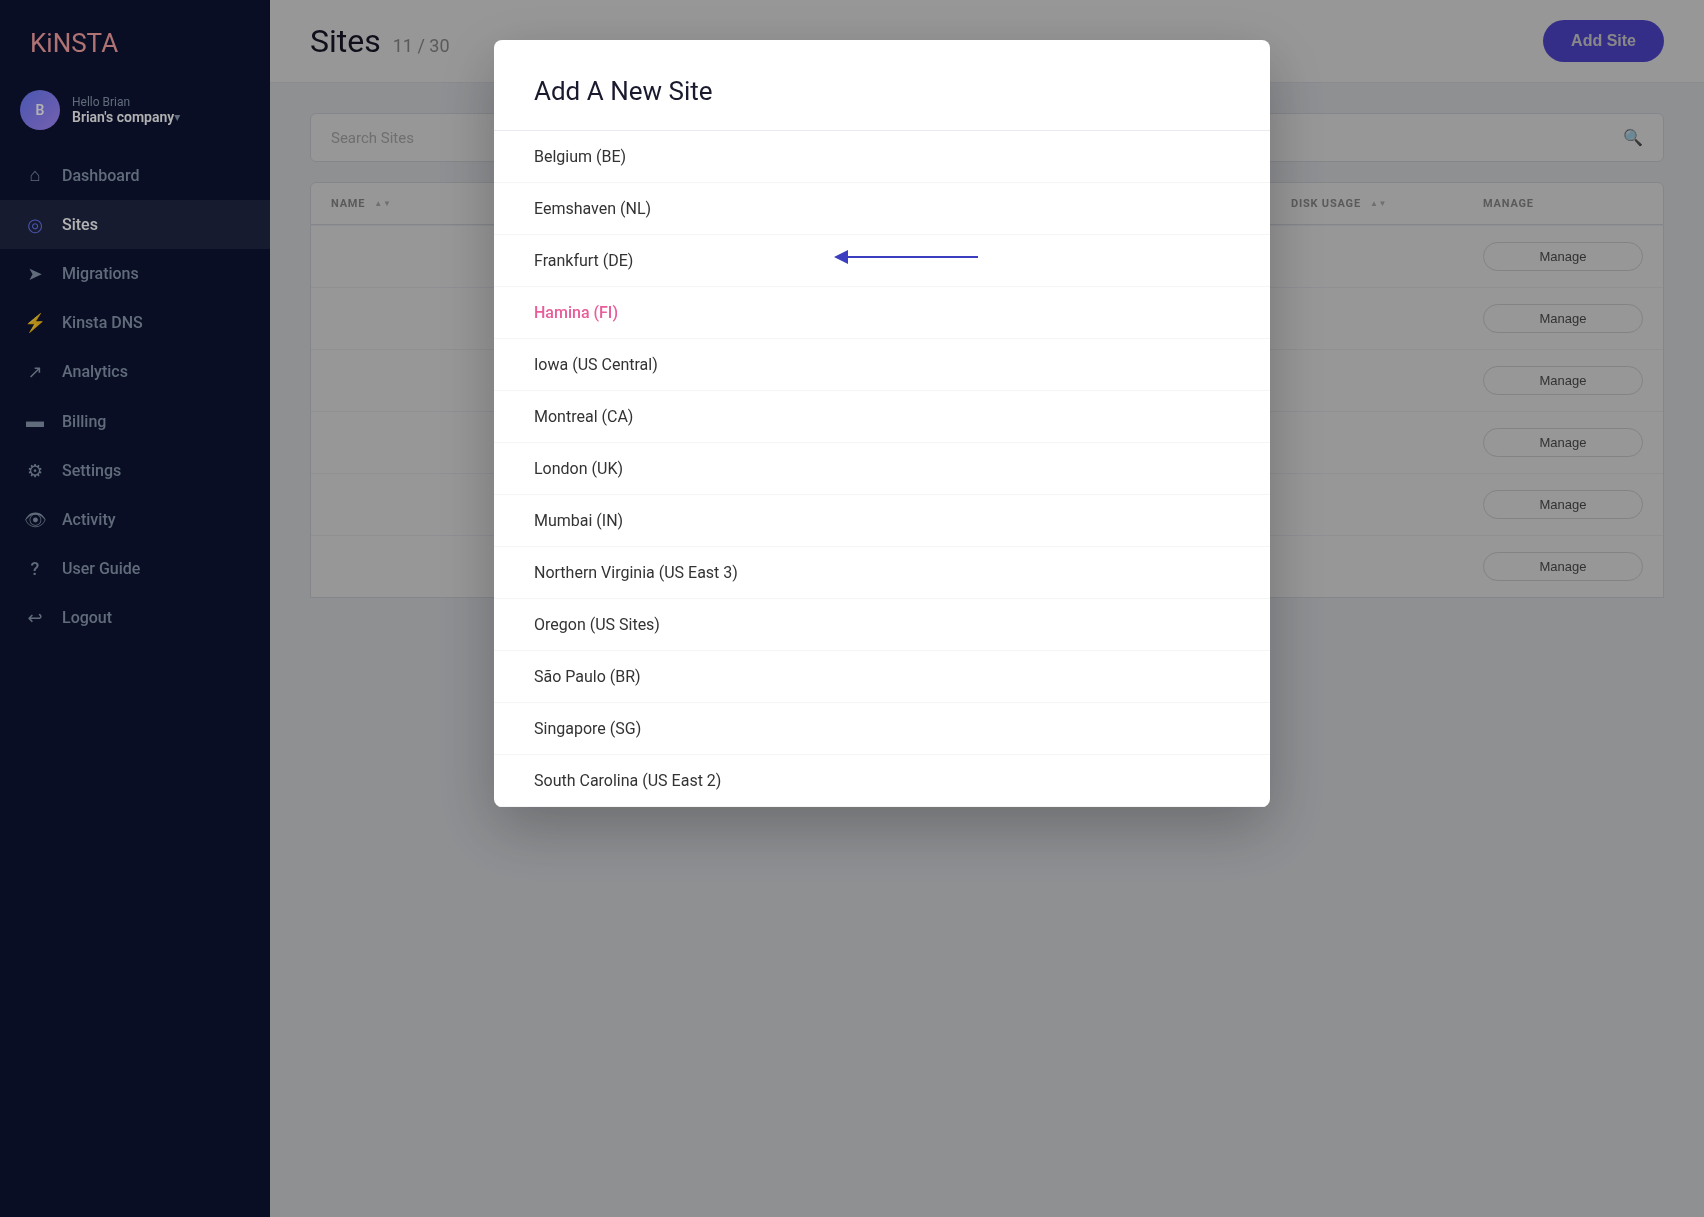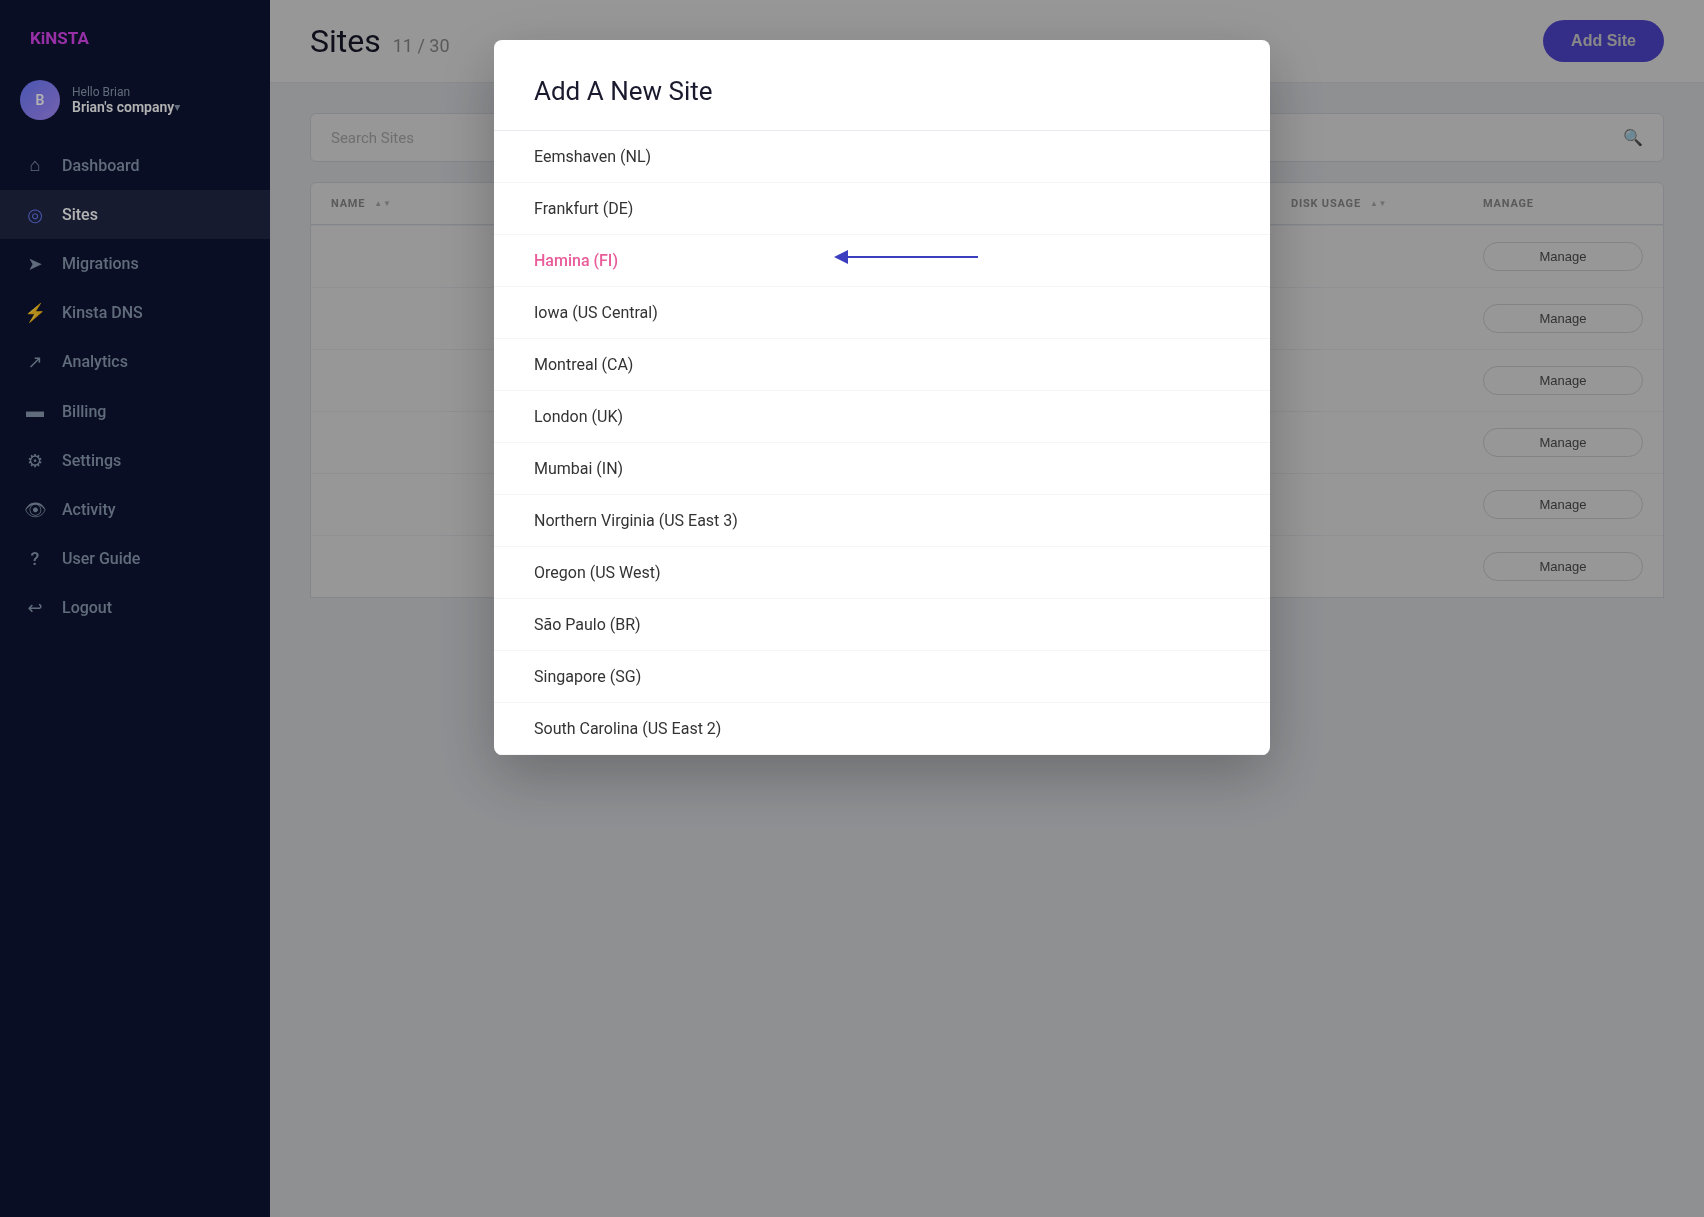--- a/index.html
+++ b/index.html
@@ -14,21 +14,21 @@
       display: flex;
       flex-direction: column;
       z-index: 10;
     }
     .sidebar-logo {
       padding: 28px 30px 20px;
     }
     .logo-kinsta {
       display: flex; align-items: center; gap: 4px;
     }
-    .logo-k { font-size: 17px; font-weight: 700; color: #d946ef; }
+    .logo-k { font-size: 26px; font-weight: 400; color: #fca5a5; }
 
     .user-section {
       display: flex;
       align-items: center;
       padding: 12px 20px 20px;
       gap: 12px;
     }
     .avatar {
       width: 40px; height: 40px;
       border-radius: 50%;
@@ -383,29 +383,30 @@
 </div>
 
 <div class="overlay">
   <div class="modal">
     <div class="modal-header">
       <h2 class="modal-title">Add A New Site</h2>
     </div>
     <div class="modal-body">
       <div class="location-list-container">
         <ul class="location-list" id="location-list">
+        <li class="location-item">Belgium (BE)</li>
             <li class="location-item">Eemshaven (NL)</li>
             <li class="location-item">Frankfurt (DE)</li>
             <li class="location-item selected">Hamina (FI)</li>
             <li class="location-item">Iowa (US Central)</li>
             <li class="location-item">Montreal (CA)</li>
             <li class="location-item">London (UK)</li>
             <li class="location-item">Mumbai (IN)</li>
             <li class="location-item">Northern Virginia (US East 3)</li>
-            <li class="location-item">Oregon (US West)</li>
+            <li class="location-item">Oregon (US Sites)</li>
             <li class="location-item">São Paulo (BR)</li>
             <li class="location-item">Singapore (SG)</li>
             <li class="location-item">South Carolina (US East 2)</li>
           </ul>
       </div>
     </div>
 
     <div class="arrow-annotation">
       <div class="arrow-head"></div>
       <div class="arrow-line"></div>

